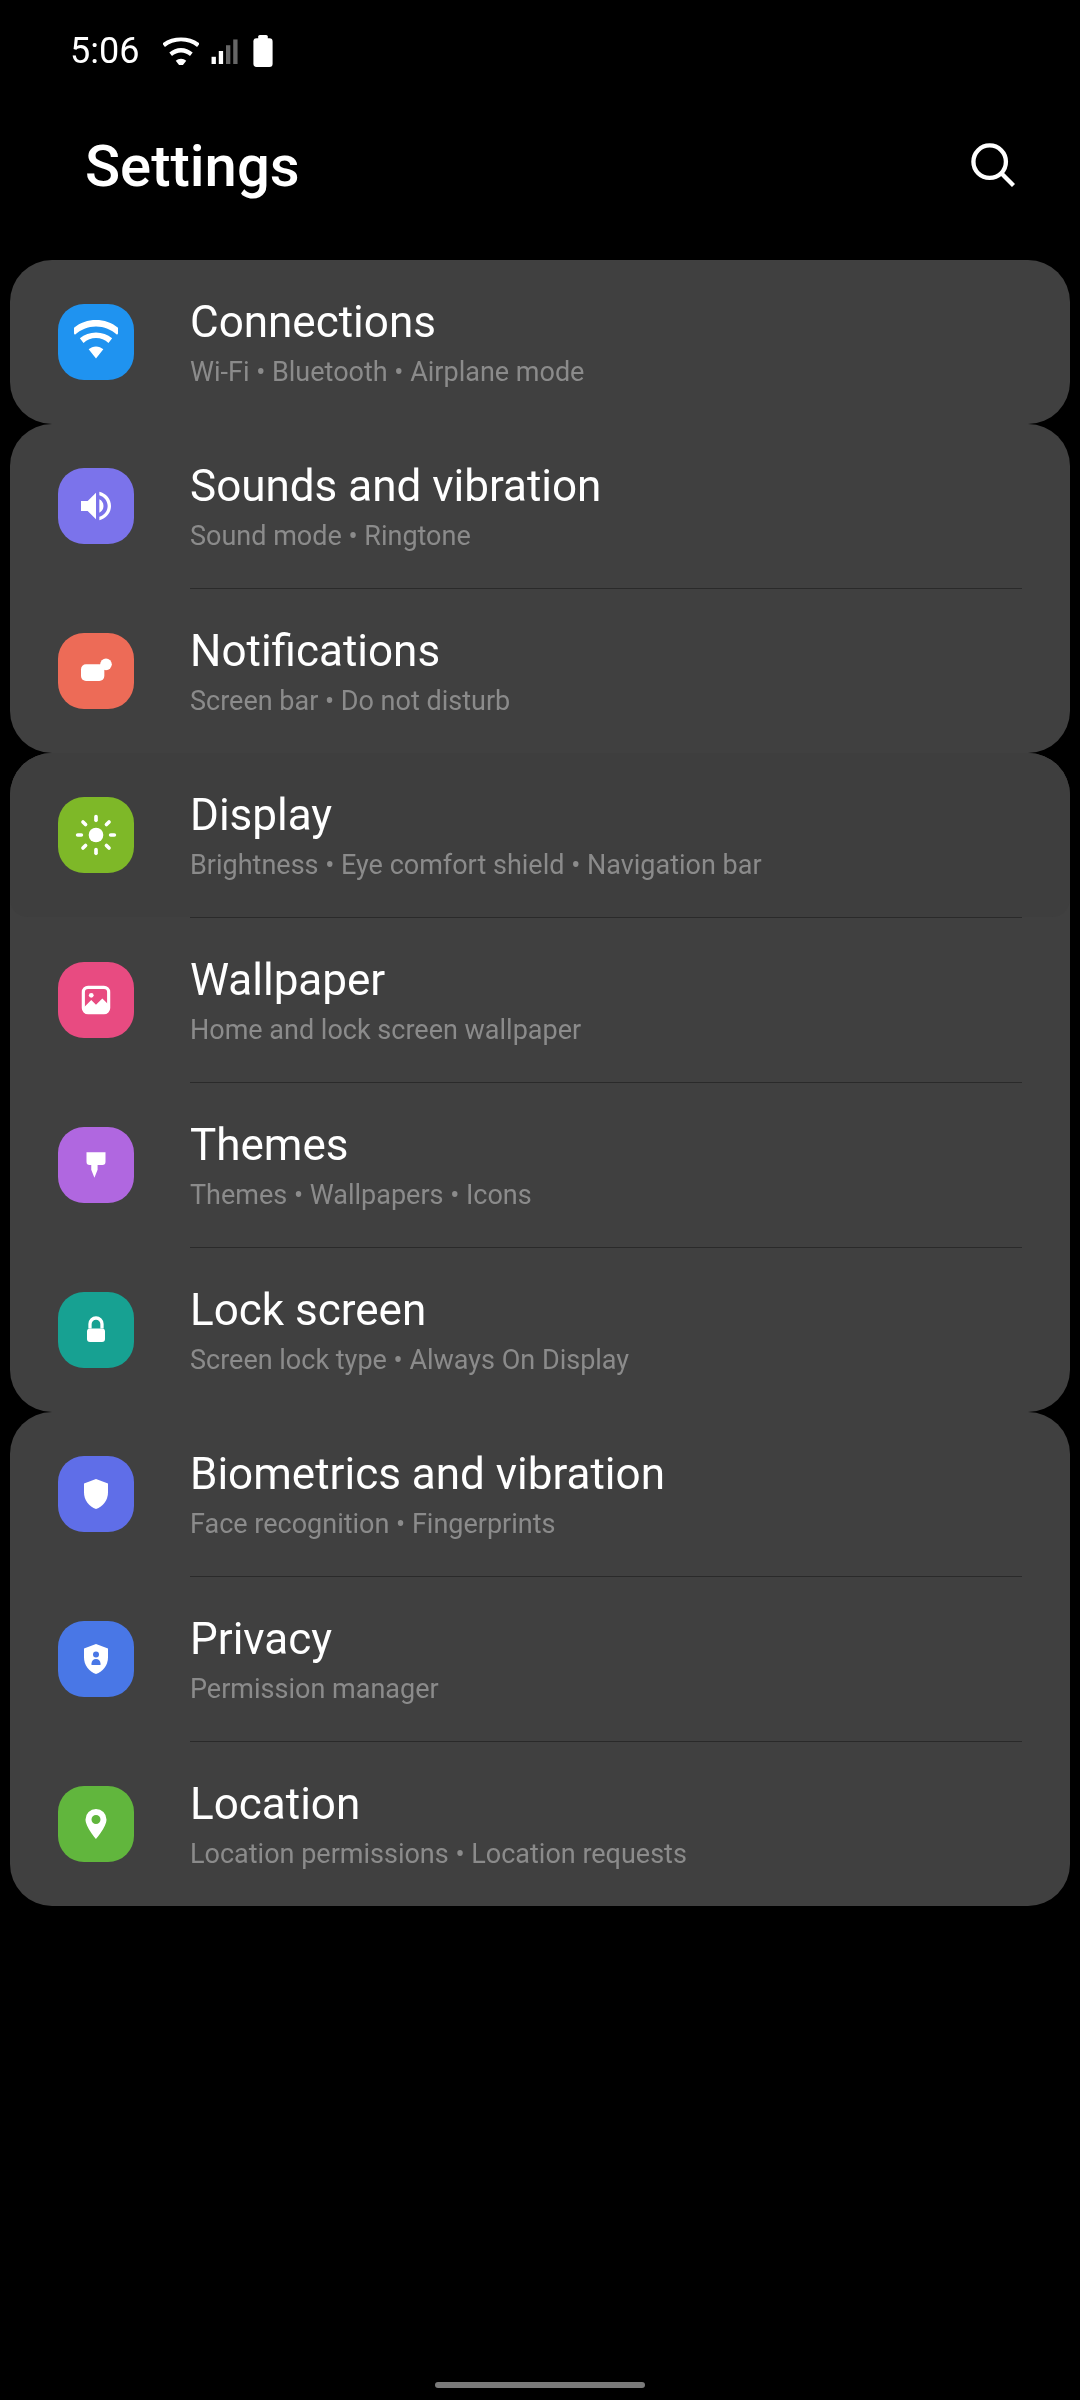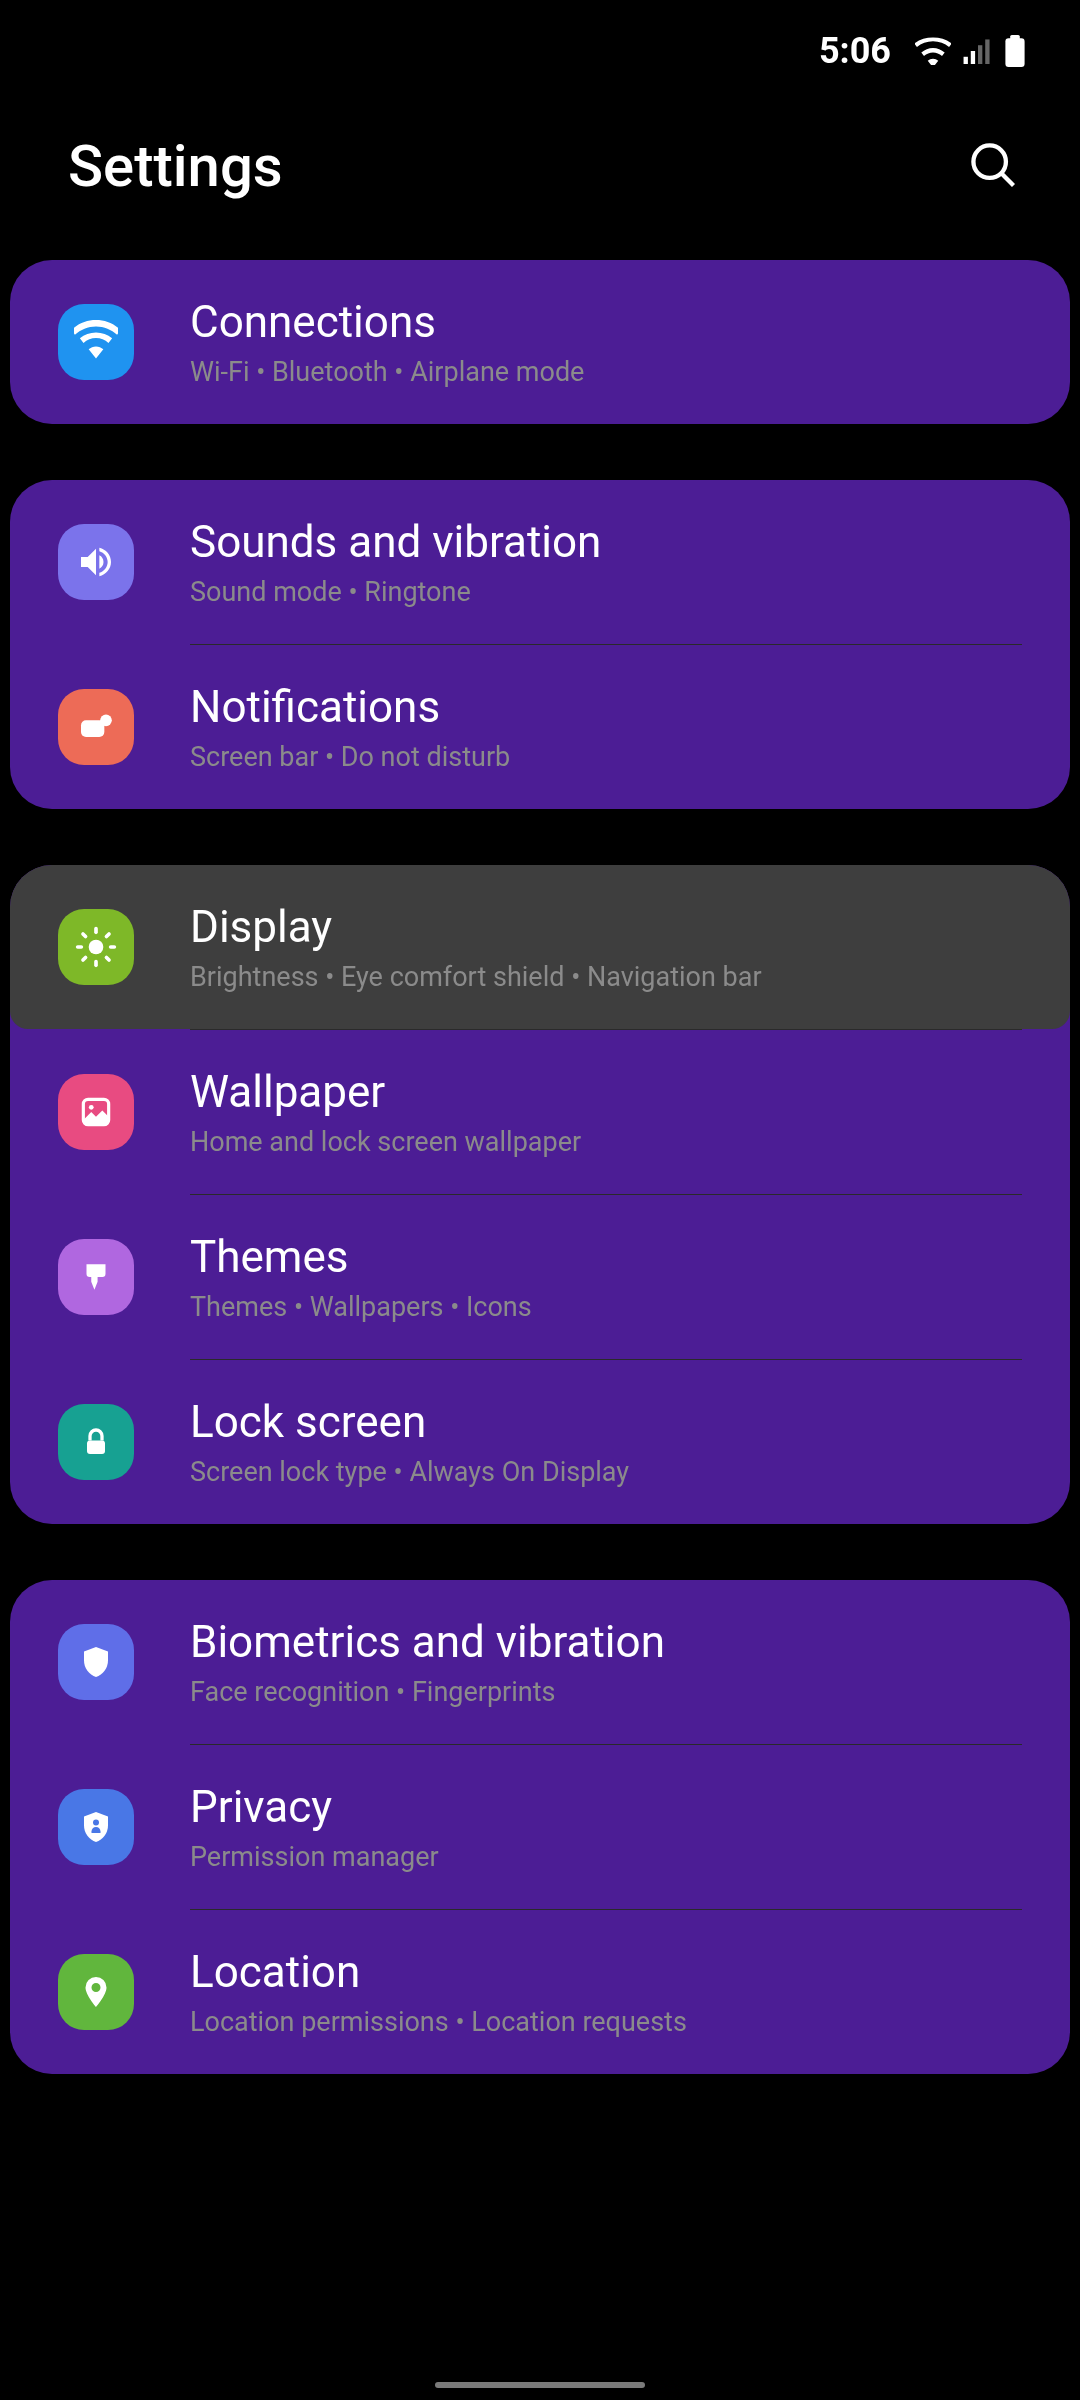--- a/index.html
+++ b/index.html
@@ -6,49 +6,49 @@
   html, body {
     width: 1080px;
     height: 2400px;
     background: #000;
     font-family: -apple-system, BlinkMacSystemFont, 'Segoe UI', Roboto, sans-serif;
     color: #fff;
     overflow: hidden;
   }
   .status-bar {
     display: flex;
-    justify-content: flex-end;
+    justify-content: flex-start;
     align-items: center;
     padding: 30px 55px 20px 70px;
     font-size: 36px;
-    font-weight: 700;
+    font-weight: 400;
     gap: 24px;
   }
   .status-right {
     display: flex;
     align-items: center;
     gap: 12px;
   }
   .status-right svg { display: block; }
   .header {
     display: flex;
     justify-content: space-between;
     align-items: center;
     padding: 40px 60px 60px 68px;
+    margin-left: 17px;
   }
   .header-title {
     font-size: 58px;
     font-weight: 500;
   }
   .search-icon { width: 52px; height: 52px; }
   .content { padding: 0 10px; }
   .group {
-    background: #4c1d95;
+    background: #404040;
     border-radius: 42px;
-    margin-bottom: 56px;
     overflow: hidden;
   }
   .item {
     display: flex;
     align-items: center;
     padding: 36px 48px;
     position: relative;
   }
   .item.highlighted {
     background: #3e3e3e;

